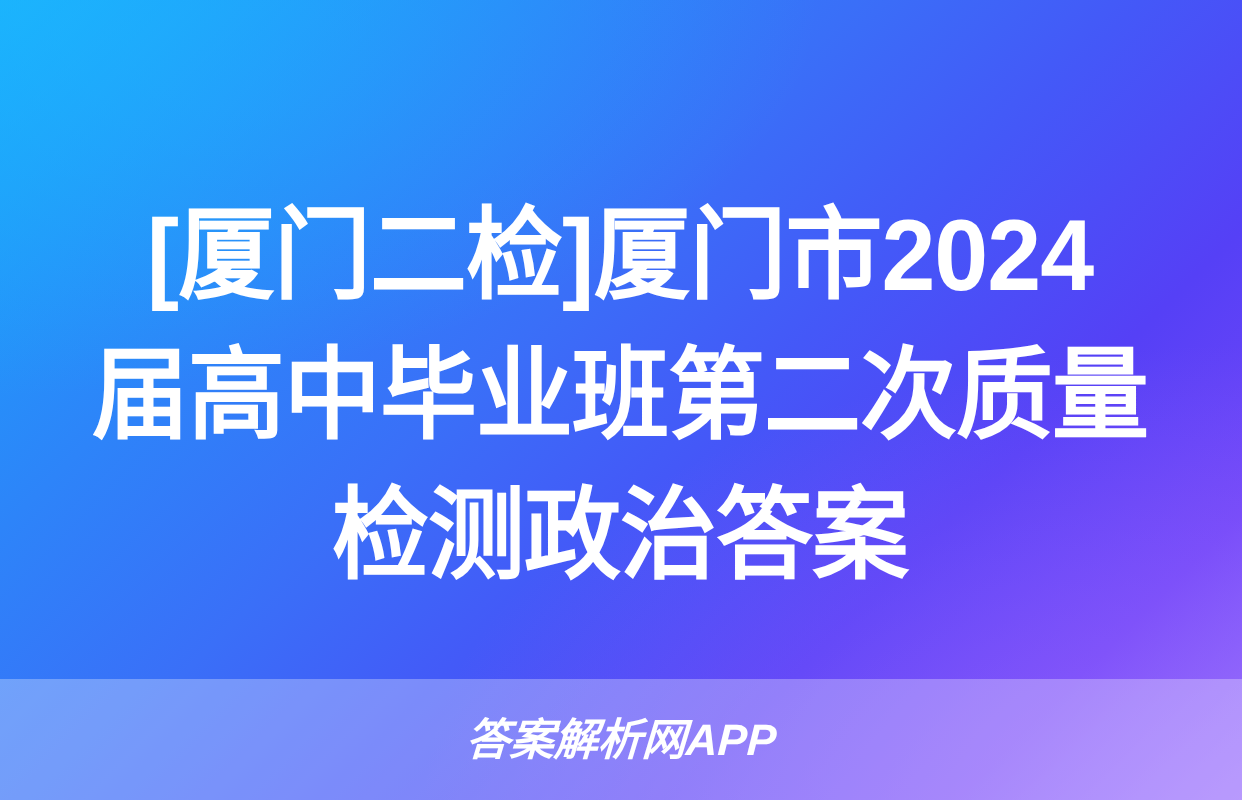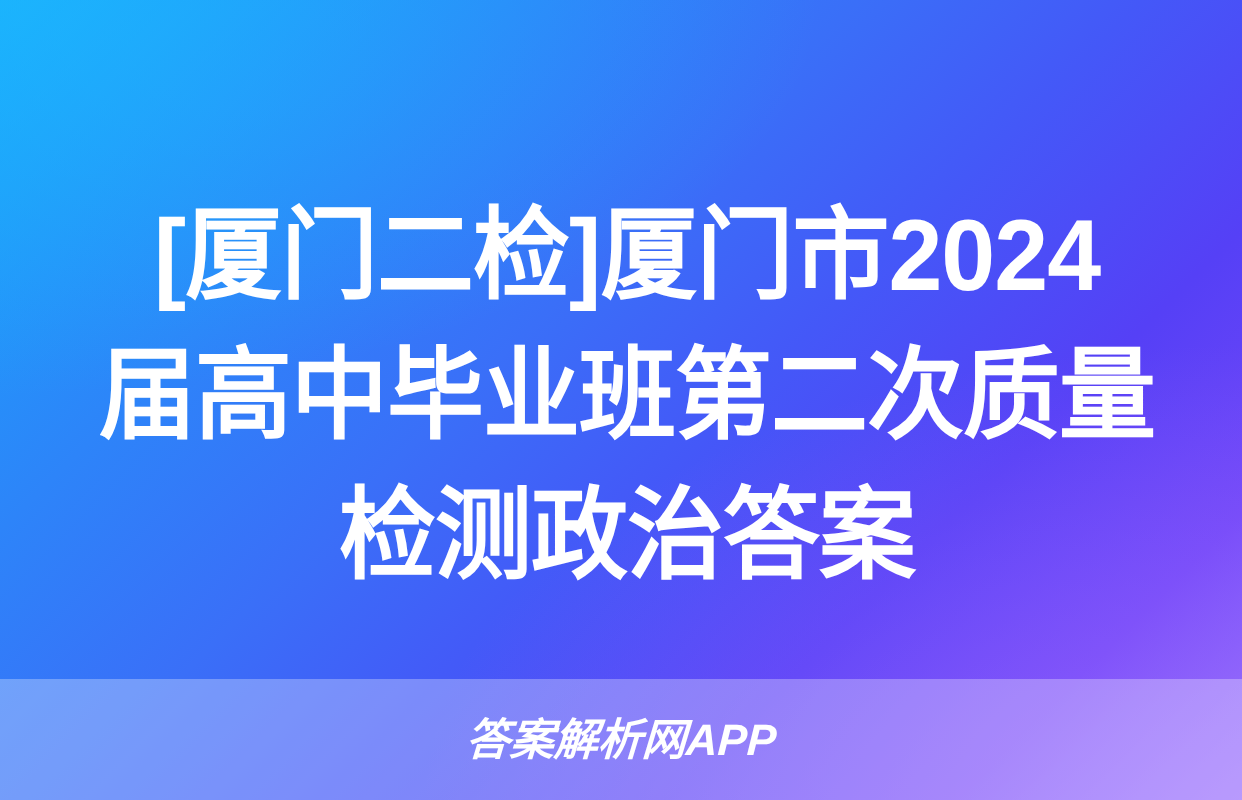--- a/index.html
+++ b/index.html
@@ -40,21 +40,21 @@
     inset: 0;
     background:
       radial-gradient(120% 90% at 0% 0%,   rgba(30,190,255,0.55) 0%, rgba(30,190,255,0) 55%),
       radial-gradient(110% 95% at 100% 100%, rgba(160,110,255,0.55) 0%, rgba(160,110,255,0) 60%);
     pointer-events: none;
   }
 
   
   #title-block {
     position: absolute;
-    left: 15px;
+    left: 8px;
     top: 186px;
     width: 1224px;
     text-align: center;
     padding: 0 40px;
     box-sizing: border-box;
   }
 
   .title-line {
     display: block;
     color: #ffffff;

